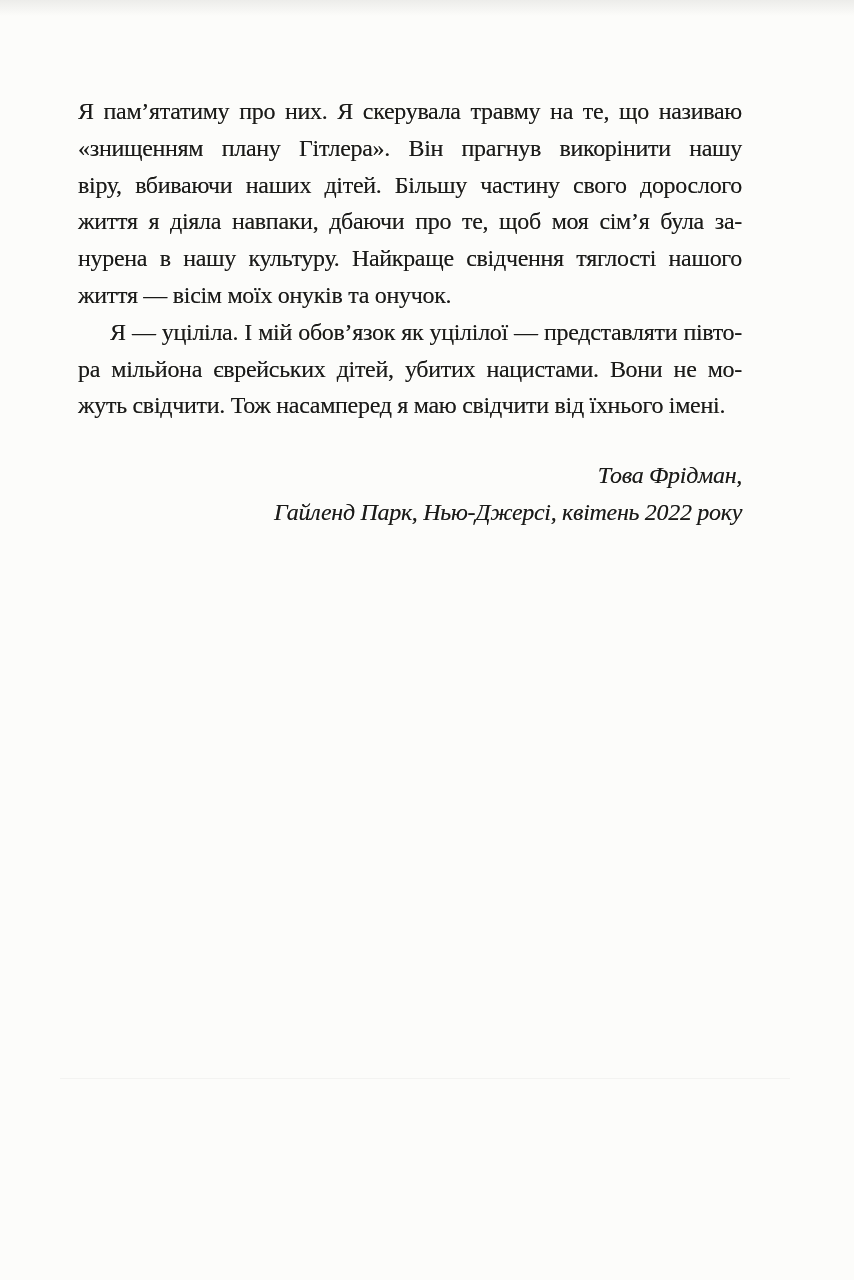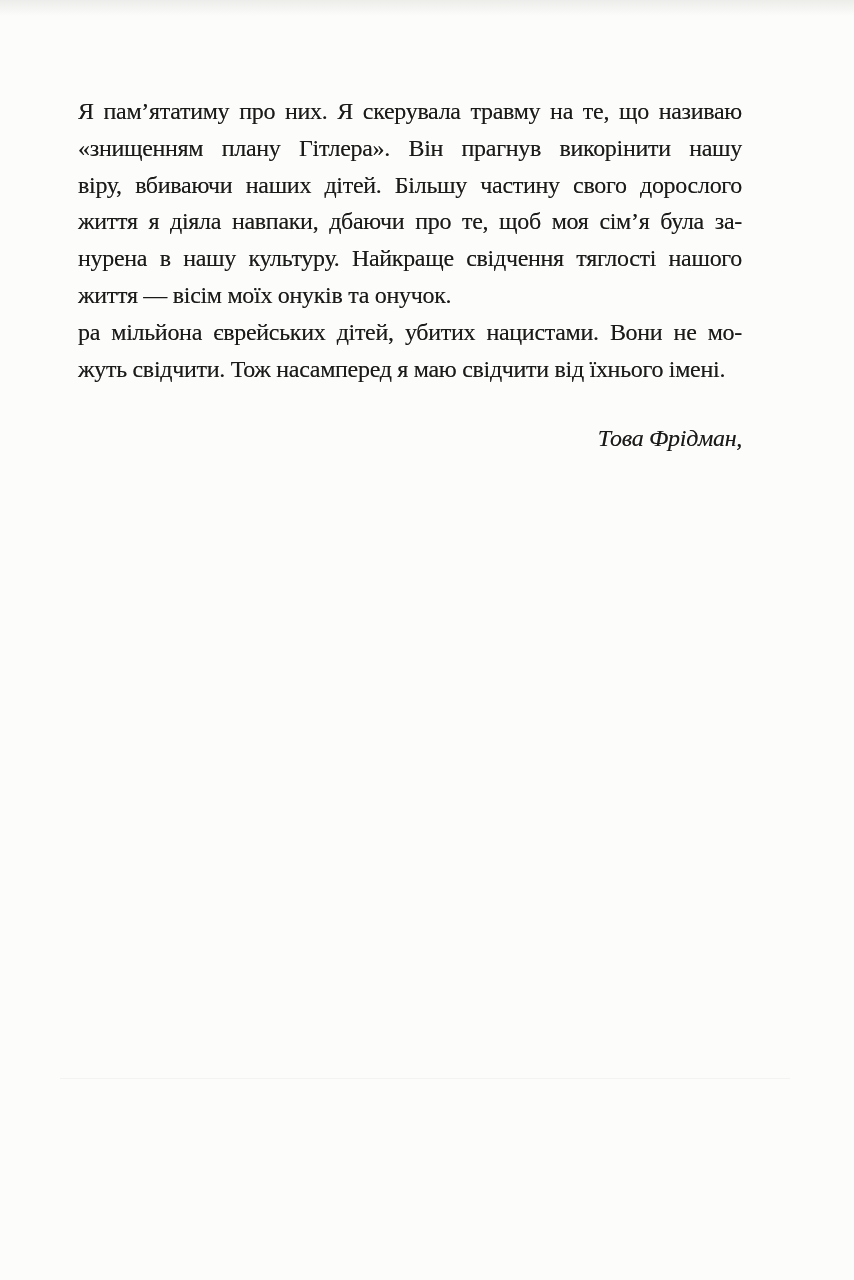--- a/index.html
+++ b/index.html
@@ -83,22 +83,24 @@
       <div class="line">«знищенням плану Гітлера». Він прагнув викорінити нашу</div>
       <div class="line">віру, вбиваючи наших дітей. Більшу частину свого дорослого</div>
       <div class="line">життя я діяла навпаки, дбаючи про те, щоб моя сім’я була за-</div>
       <div class="line">нурена в нашу культуру. Найкраще свідчення тяглості нашого</div>
       <div class="line last">життя — вісім моїх онуків та онучок.</div>
     </div>
 
 
 
     <div class="paragraph">
+      <div class="line indent">Я — уціліла. І мій обов’язок як уцілілої — представляти півто-</div>
       <div class="line">ра мільйона єврейських дітей, убитих нацистами. Вони не мо-</div>
       <div class="line last">жуть свідчити. Тож насамперед я маю свідчити від їхнього імені.</div>
     </div>
 
     <div class="signature-block">
       <div class="sig-line">Това Фрідман,</div>
+      <div class="sig-line">Гайленд Парк, Нью-Джерсі, квітень 2022 року</div>
     </div>
 
   </div>
 </div>
 
 </body></html>

